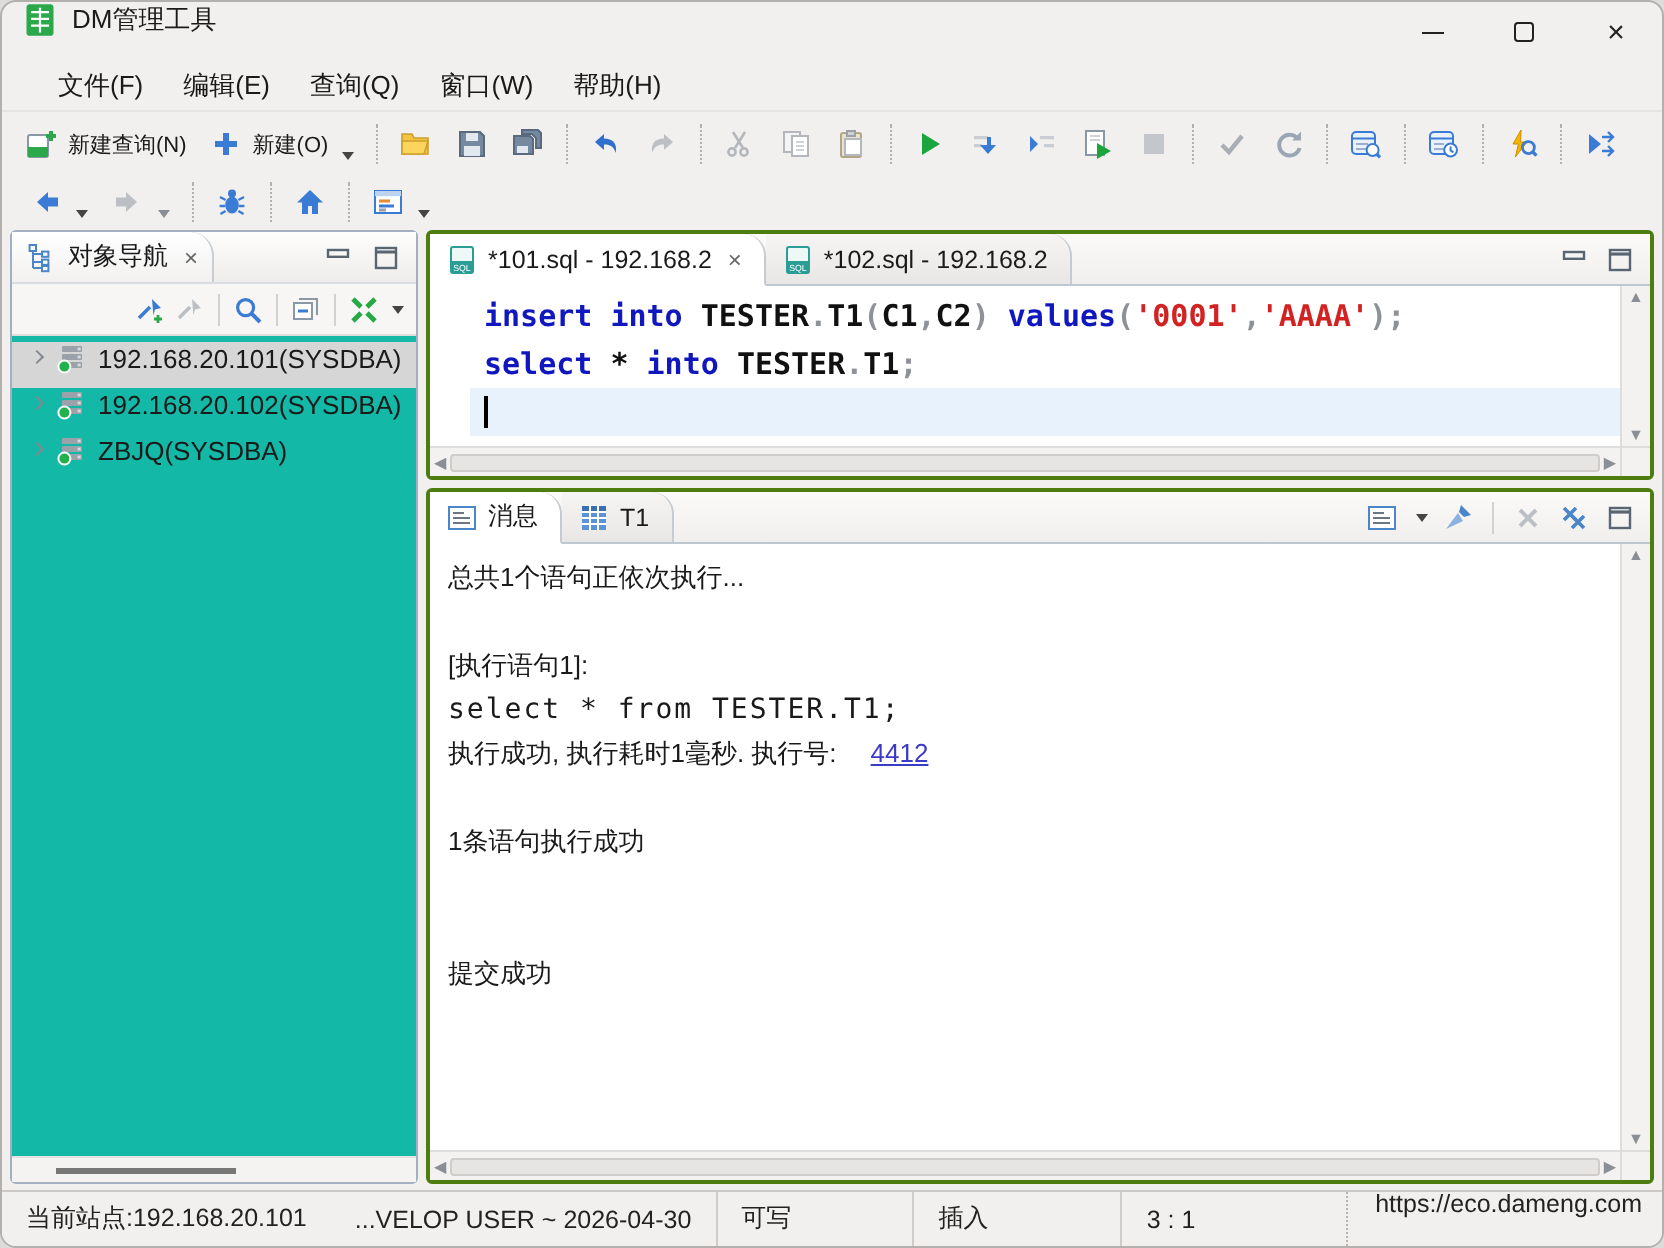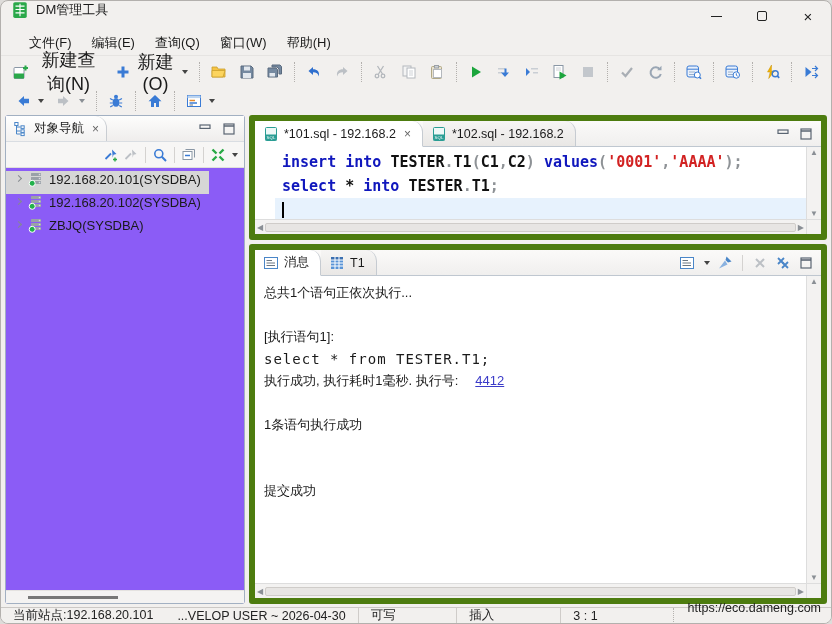--- a/index.html
+++ b/index.html
@@ -14,47 +14,47 @@
 .win-btn{width:46px;display:flex;align-items:center;justify-content:center;color:#222;cursor:default}
 .min-glyph{display:inline-block;width:11px;height:1px;background:#222}
 .max-glyph{display:inline-block;width:10px;height:10px;border:1px solid #222;border-radius:2px}
 .close-glyph{font-size:15px;line-height:1}
 
 .menubar{height:24px;flex:0 0 auto;display:flex;align-items:center;padding-left:18px}
 .menu-item{padding:3px 10px;border-radius:3px}
 
 .toolbar{height:33px;flex:0 0 auto;display:flex;align-items:center;padding:0 6px;border-top:1px solid #e6e4e2}
 .toolbar2{height:26px;flex:0 0 auto;display:flex;align-items:center;padding:0 8px}
-.tb{display:flex;align-items:center;gap:5px;background:none;border:1px solid transparent;border-radius:3px;padding:3px 5px;font-size:18px;font-family:inherit;color:#1a1a1a}
+.tb{display:flex;align-items:flex-end;gap:5px;background:none;border:1px solid transparent;border-radius:3px;padding:3px 5px;font-size:11px;font-family:inherit;color:#1a1a1a}
 .ic16{width:16px;height:16px;display:inline-flex;flex:0 0 auto}
 .ic16 svg,.ic18 svg{width:100%;height:100%}
 .sep{width:1px;height:20px;border-left:1px dotted #b3b0ad;margin:0 5px}
 .dda{width:0;height:0;border-left:3.5px solid transparent;border-right:3.5px solid transparent;border-top:4px solid #444;margin-left:2px}
 .dda.gray{border-top-color:#8a8f95}
 
 .content{flex:1;display:flex;padding:1px 4px 3px 4px;gap:4px;min-height:0}
 
-.left-panel{width:240px;flex:0 0 auto;background:#8b5cf6;border:1px solid #a2b0c2;border-radius:3px;display:flex;flex-direction:column;min-height:0}
+.left-panel{width:204px;flex:0 0 auto;background:#14b8a6;border:1px solid #a2b0c2;border-radius:3px;display:flex;flex-direction:column;min-height:0}
 .view-tabbar{height:26px;flex:0 0 auto;display:flex;align-items:stretch;background:linear-gradient(#fdfdfc,#efedec);border-bottom:1px solid #d9dde2}
 .view-tab{display:flex;align-items:center;gap:5px;padding:0 7px;background:linear-gradient(#fff,#f2f1f0);border-right:1px solid #c9cdd2;border-top-right-radius:12px;font-size:12.5px}
 .view-ctrl{margin-left:auto;display:flex;align-items:center;gap:8px;padding-right:7px}
 .panel-toolbar{height:26px;flex:0 0 auto;display:flex;align-items:center;justify-content:flex-end;gap:4px;padding:0 6px;background:#f7f6f5;border-bottom:1px solid #e0dedc}
 .psep{width:1px;height:16px;background:#d4d2d0;margin:0 2px}
 .tree{flex:1;padding-top:3px;overflow:hidden}
 .tree-row{display:flex;align-items:flex-start;height:23px;padding-left:5px;gap:3px;font-size:13px;white-space:nowrap}
 .tree-row.selected .tree-label{background:#d6d6d6}
 .tree-row.selected{background:linear-gradient(90deg,#d6d6d6 0 100%);width:fit-content;padding-right:6px}
 .chev-wrap{width:14px;height:14px;display:inline-flex;align-items:center;justify-content:center}
 .chev{width:5px;height:5px;border-right:1.4px solid #84898f;border-bottom:1.4px solid #84898f;transform:rotate(-45deg)}
 .tree-label{padding:1px 2px}
 .lp-hscroll{height:13px;flex:0 0 auto;background:#f4f3f2;position:relative;border-top:1px solid #e4e2e0}
 .lp-thumb{position:absolute;left:22px;top:5px;width:90px;height:3px;background:#777}
 
 .main{flex:1;display:flex;flex-direction:column;gap:4px;min-width:0;min-height:0}
-.group{background:#fff;border:6px solid #4d7c0f;border-radius:3px;display:flex;flex-direction:column;min-height:0}
+.group{background:#fff;border:2px solid #4d7c0f;border-radius:3px;display:flex;flex-direction:column;min-height:0}
 .editor-group{height:125px;flex:0 0 auto}
 .output-group{flex:1}
 .tabbar{height:26px;flex:0 0 auto;display:flex;align-items:stretch;background:linear-gradient(#fbfaf9,#f0efee);border-bottom:1px solid #bfc7d0}
 .etab{display:flex;align-items:center;gap:5px;padding:0 11px 0 8px;font-size:12.5px;background:linear-gradient(#f6f5f4,#e9e7e5);border-right:1px solid #c6cbd1;border-top-right-radius:11px;white-space:nowrap}
 .etab.active{background:#fff;margin-bottom:-1px;border-bottom:1px solid #fff;z-index:2}
 .tab-close{color:#666;font-size:12px;margin-left:3px}
 .tabbar-ctrl{margin-left:auto;display:flex;align-items:center;gap:7px;padding-right:7px}
 
 .editor-body{flex:1;display:flex;min-height:0}
 .gutter{width:20px;flex:0 0 auto;background:#fff}
@@ -72,21 +72,21 @@
 .hscroll-row{height:15px;flex:0 0 auto;display:flex;border-top:1px solid #ddd}
 .hscroll{flex:1;background:#f3f2f1;display:flex;align-items:center;justify-content:space-between;padding:0 2px;font-size:8px;color:#8a8f95}
 .hthumb{flex:1;height:9px;margin:0 2px;background:#e7e5e3;border:1px solid #cfccc9;border-radius:2px}
 .scorner{width:15px;background:#f3f2f1;border-left:1px solid #ddd}
 
 .msgs{flex:1;padding:6px 9px;overflow:hidden;font-size:13px}
 .msg-line{min-height:22px;line-height:22px;white-space:pre-wrap}
 .msg-line.mono{font-family:"DejaVu Sans Mono","Liberation Mono",monospace;font-size:14px;letter-spacing:1px}
 .msg-link{color:#3b3bc8;text-decoration:underline;margin-left:17px}
 
-.statusbar{height:16px;flex:0 0 auto;display:flex;align-items:center;background:#f2f0ee;border-top:1px solid #cbc8c5;font-size:12.5px;color:#222}
+.statusbar{height:28px;flex:0 0 auto;display:flex;align-items:center;background:#f2f0ee;border-top:1px solid #cbc8c5;font-size:12.5px;color:#222}
 .sb-seg{height:100%;display:flex;align-items:center;padding:0 12px;white-space:nowrap}
 .div-r{border-right:1px solid #cfccc9}
 .sb-url{margin-left:auto;border-left:1px dotted #b5b2af;padding:0 10px 16px 14px;height:100%;display:flex;align-items:center}
 </style>
 </head>
 <body>
 
 <div class="window">
 
   <div class="titlebar">

